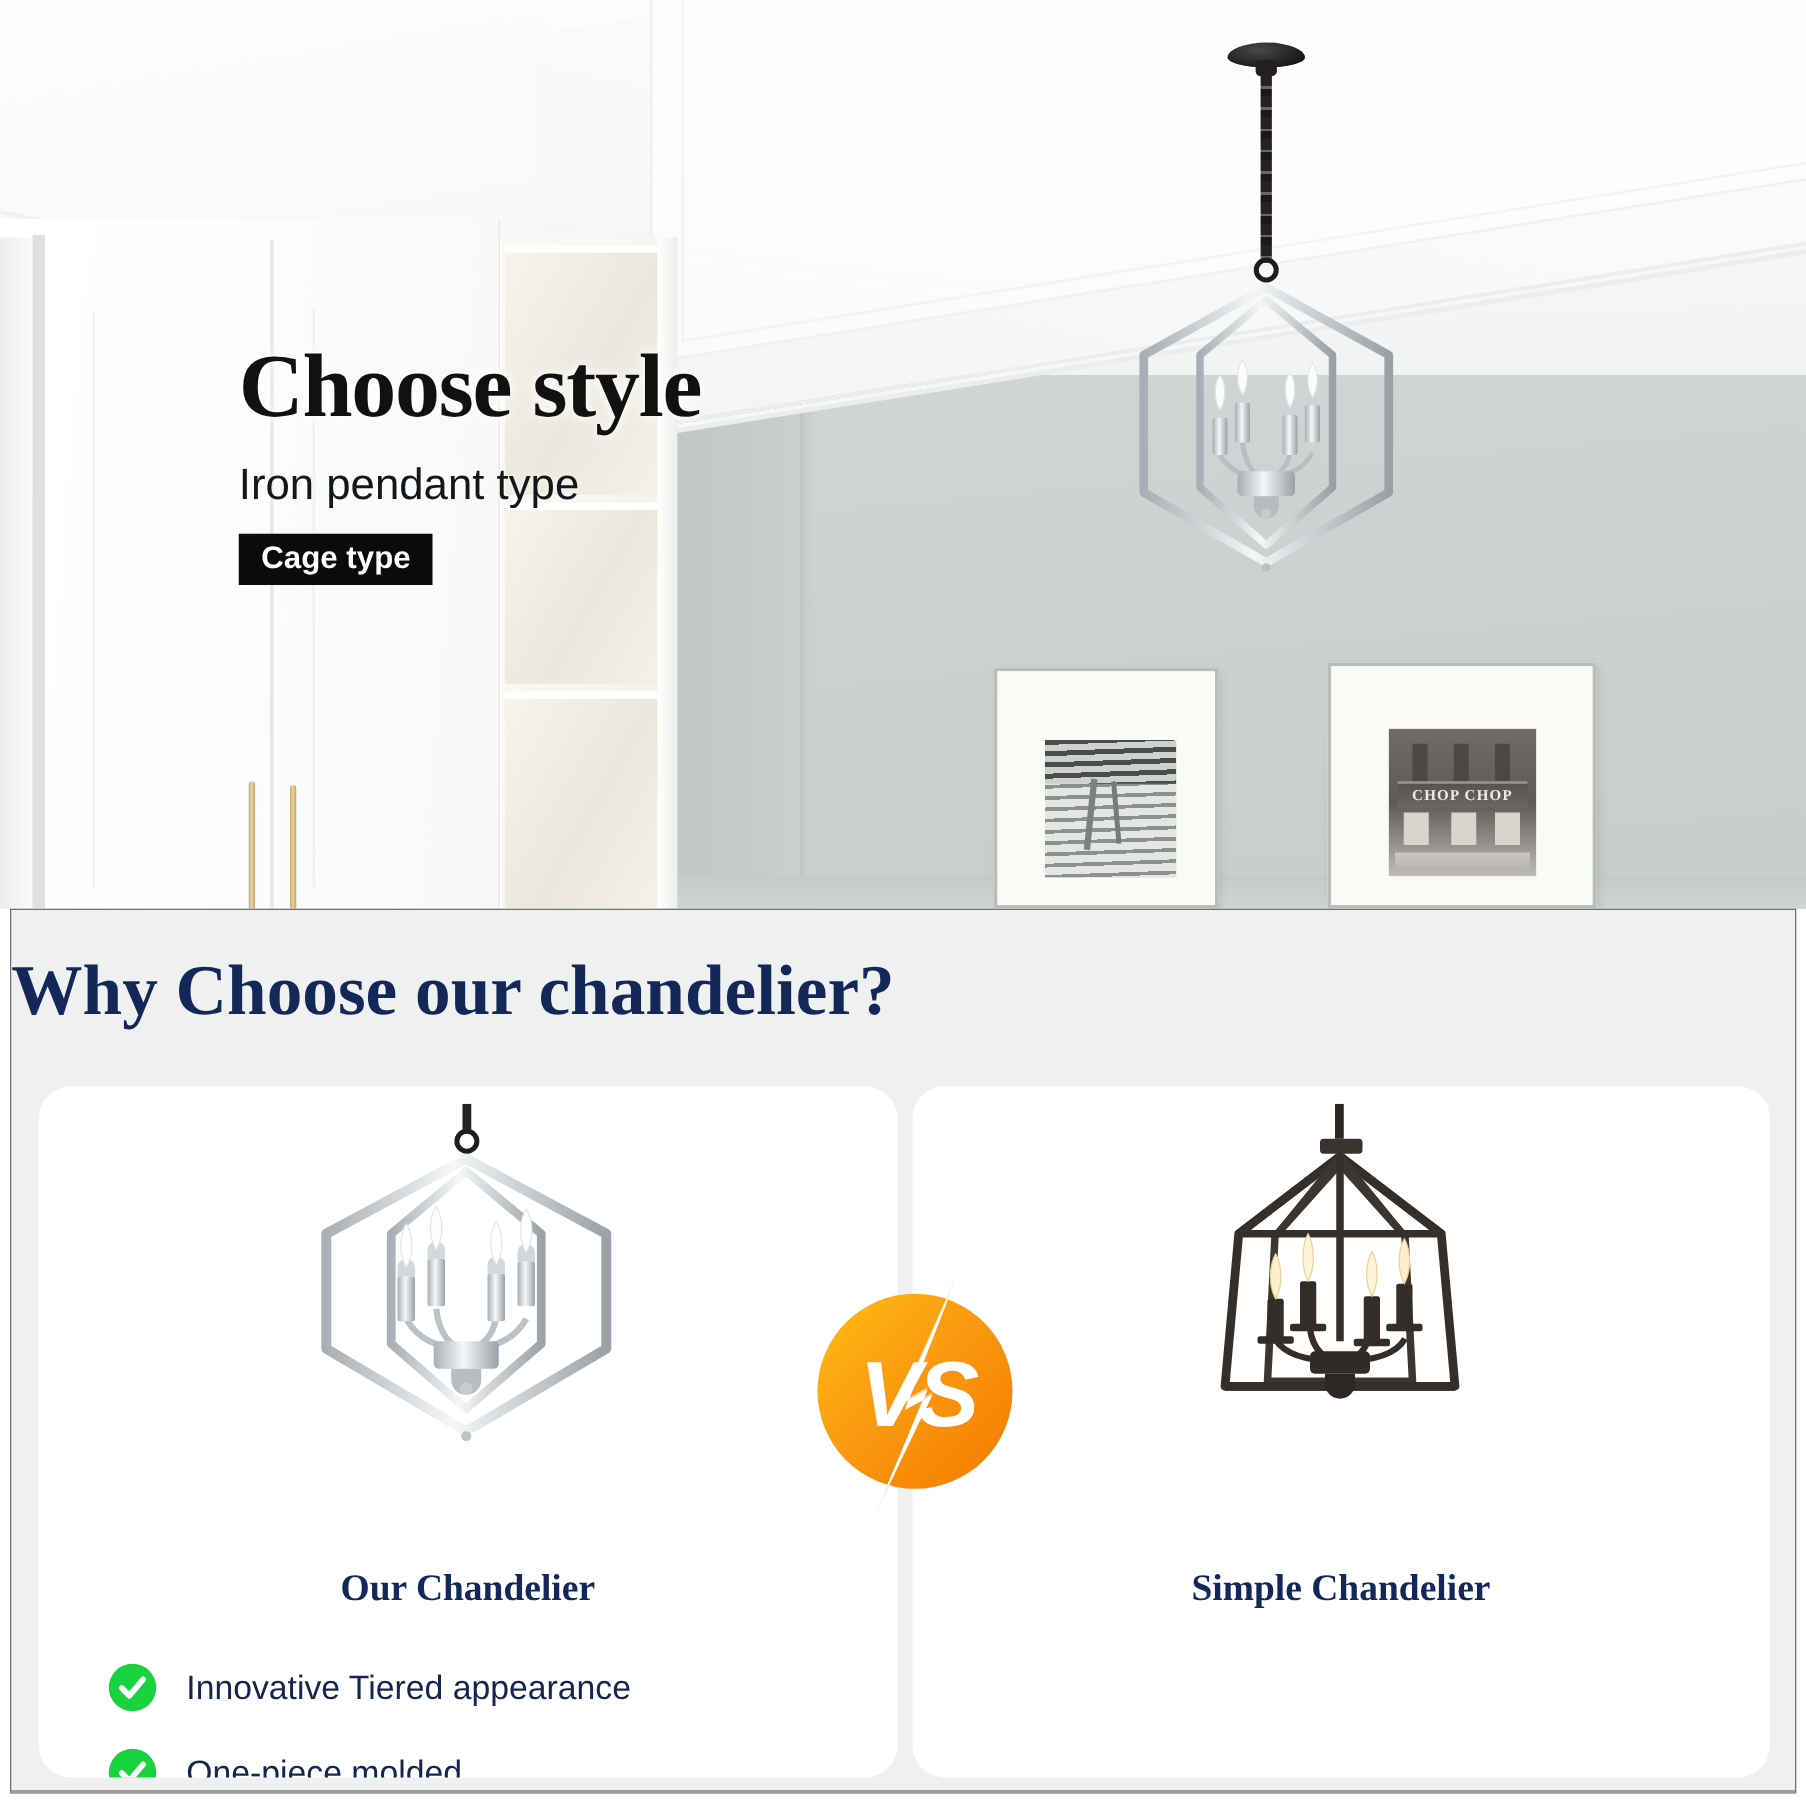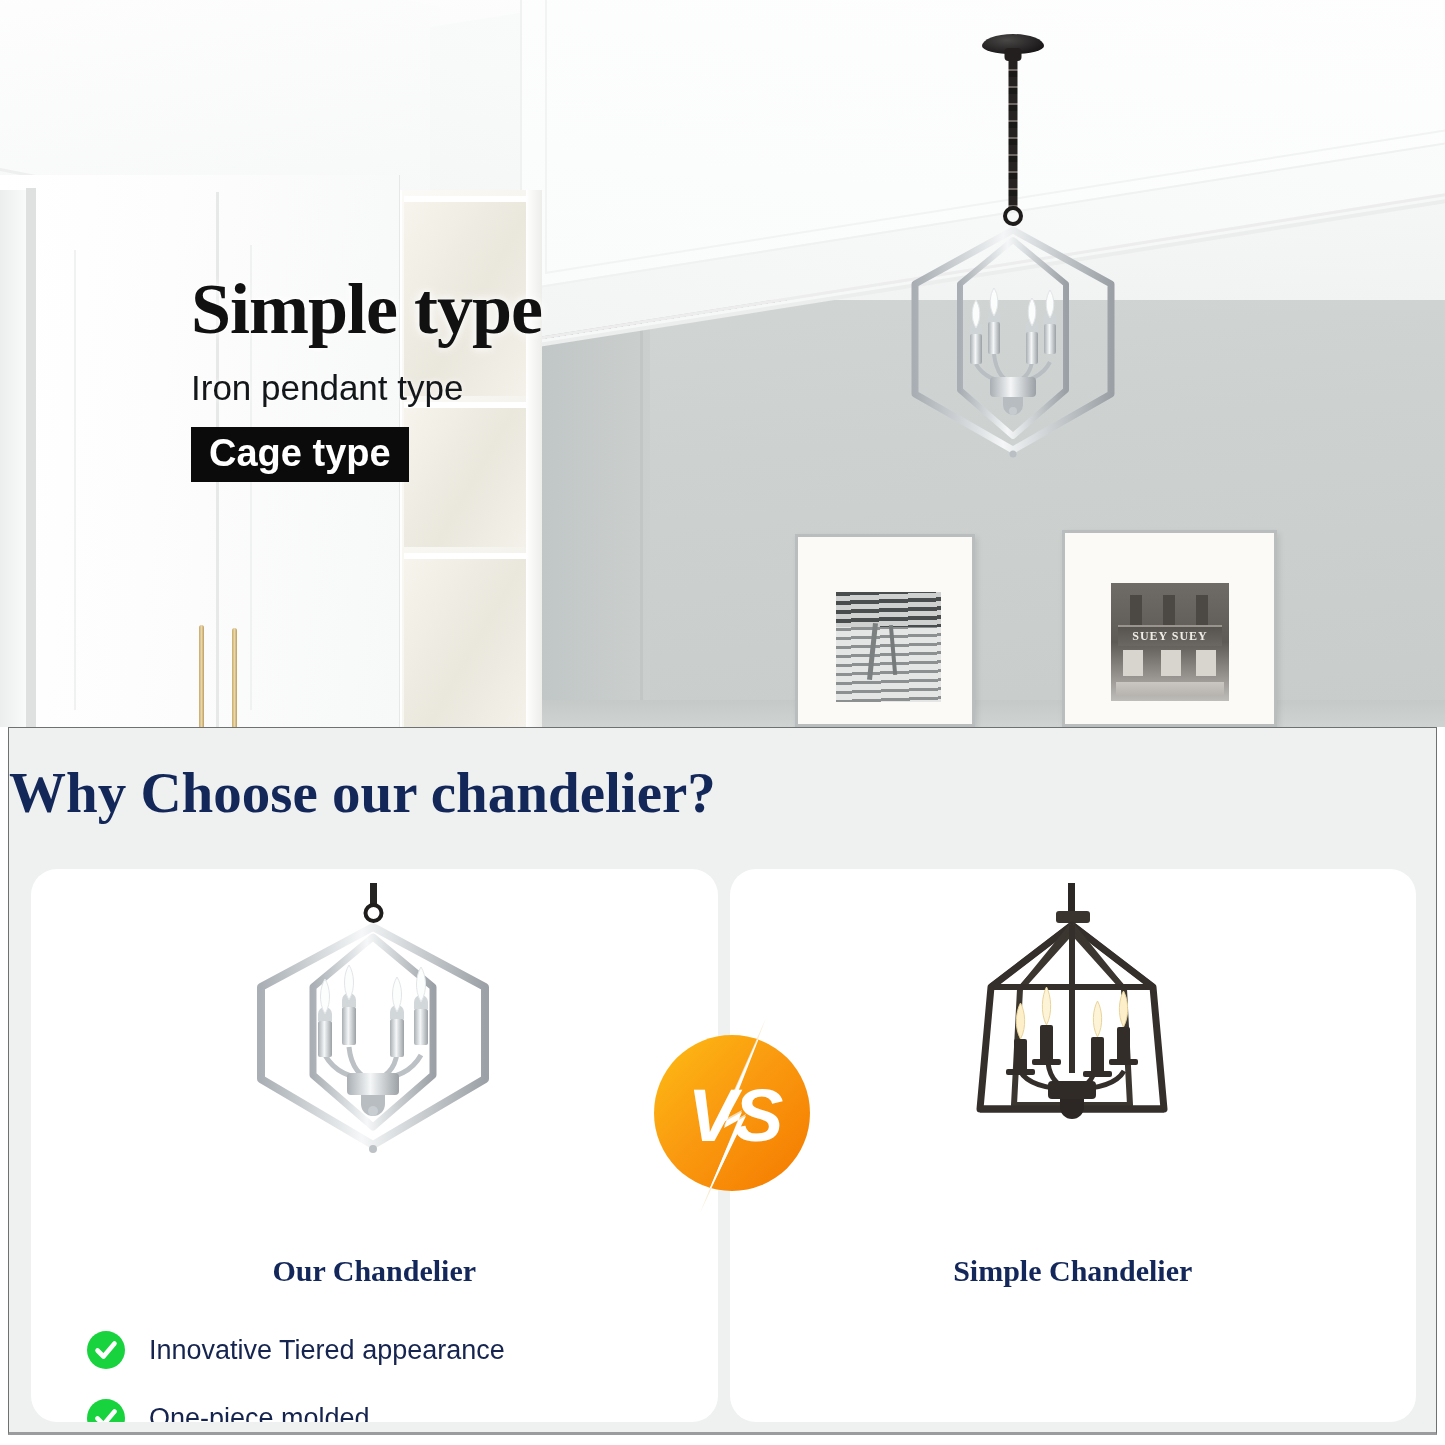--- a/index.html
+++ b/index.html
@@ -155,21 +155,21 @@
     color:#111111; line-height:1; margin-top:20px; letter-spacing:0px;
     text-shadow:0 0 7px rgba(255,255,255,.95);
   }
   .h-desc {
     font-family:"Liberation Sans", sans-serif; font-weight:400; font-size:35px;
     color:#14171a; line-height:1; margin-top:25px; letter-spacing:0px;
     text-shadow:0 0 6px rgba(255,255,255,.9);
   }
   .h-badge {
     display:inline-block; margin-top:22px; background:#0b0b0b; color:#ffffff;
-    font-family:"Liberation Sans", sans-serif; font-weight:bold; font-size:38px;
+    font-family:"Liberation Sans", sans-serif; font-weight:bold; font-size:25px;
     padding:6px 18px 8px 18px; line-height:1.08;text-align:center;
   }
 
   
   .panel {
     position:absolute; left:8px; top:727px; width:1429px; height:708px;
     background:#eff0f0;
     border:1px solid #6e7071;
     border-bottom:3px solid #9a9c9d;
   }
@@ -253,21 +253,21 @@
   </div>
 
   <div class="frame" style="left:1062px; top:530px; width:215px; height:197px;">
     <div class="frame-mat"></div>
     <div class="frame-art" style="left:46px; top:50px; width:118px; height:118px;">
       <div class="chopsuey"></div>
       <div class="cs-pillar" style="left:16%;"></div>
       <div class="cs-pillar" style="left:44%;"></div>
       <div class="cs-pillar" style="left:72%;"></div>
       <div class="cs-sign">
-        <div class="cs-text">SUEY SUEY</div>
+        <div class="cs-text">CHOP CHOP</div>
       </div>
       <div class="cs-win" style="left:10%;"></div>
       <div class="cs-win" style="left:42%;"></div>
       <div class="cs-win" style="left:72%;"></div>
       <div class="cs-base"></div>
     </div>
   </div>
 
   <div class="hero-chand">
     <div class="canopy"></div>
@@ -317,21 +317,21 @@
       </g>
 
       <rect x="92" y="155" width="46" height="20" rx="4" fill="url(#sil)"></rect>
       <path d="M105,175 h20 v8 a10,10 0 0 1 -20,0 z" fill="#b6bcc0"></path>
       <circle cx="115" cy="189" r="4" fill="#c6cbcf"></circle>
       <circle cx="115" cy="232" r="3.5" fill="#b9bfc3"></circle>
     </svg>
   </div>
 
   <div class="hero-text">
-    <div class="h-title">Simple type</div>
+    <div class="h-title">Choose style</div>
     <div class="h-desc">Iron pendant type</div>
     <div><span class="h-badge">Cage type</span></div>
   </div>
 </div>
 
 <div class="panel">
 
   <div class="panel-title">Why Choose our chandelier?</div>
 
   <div class="cards">

